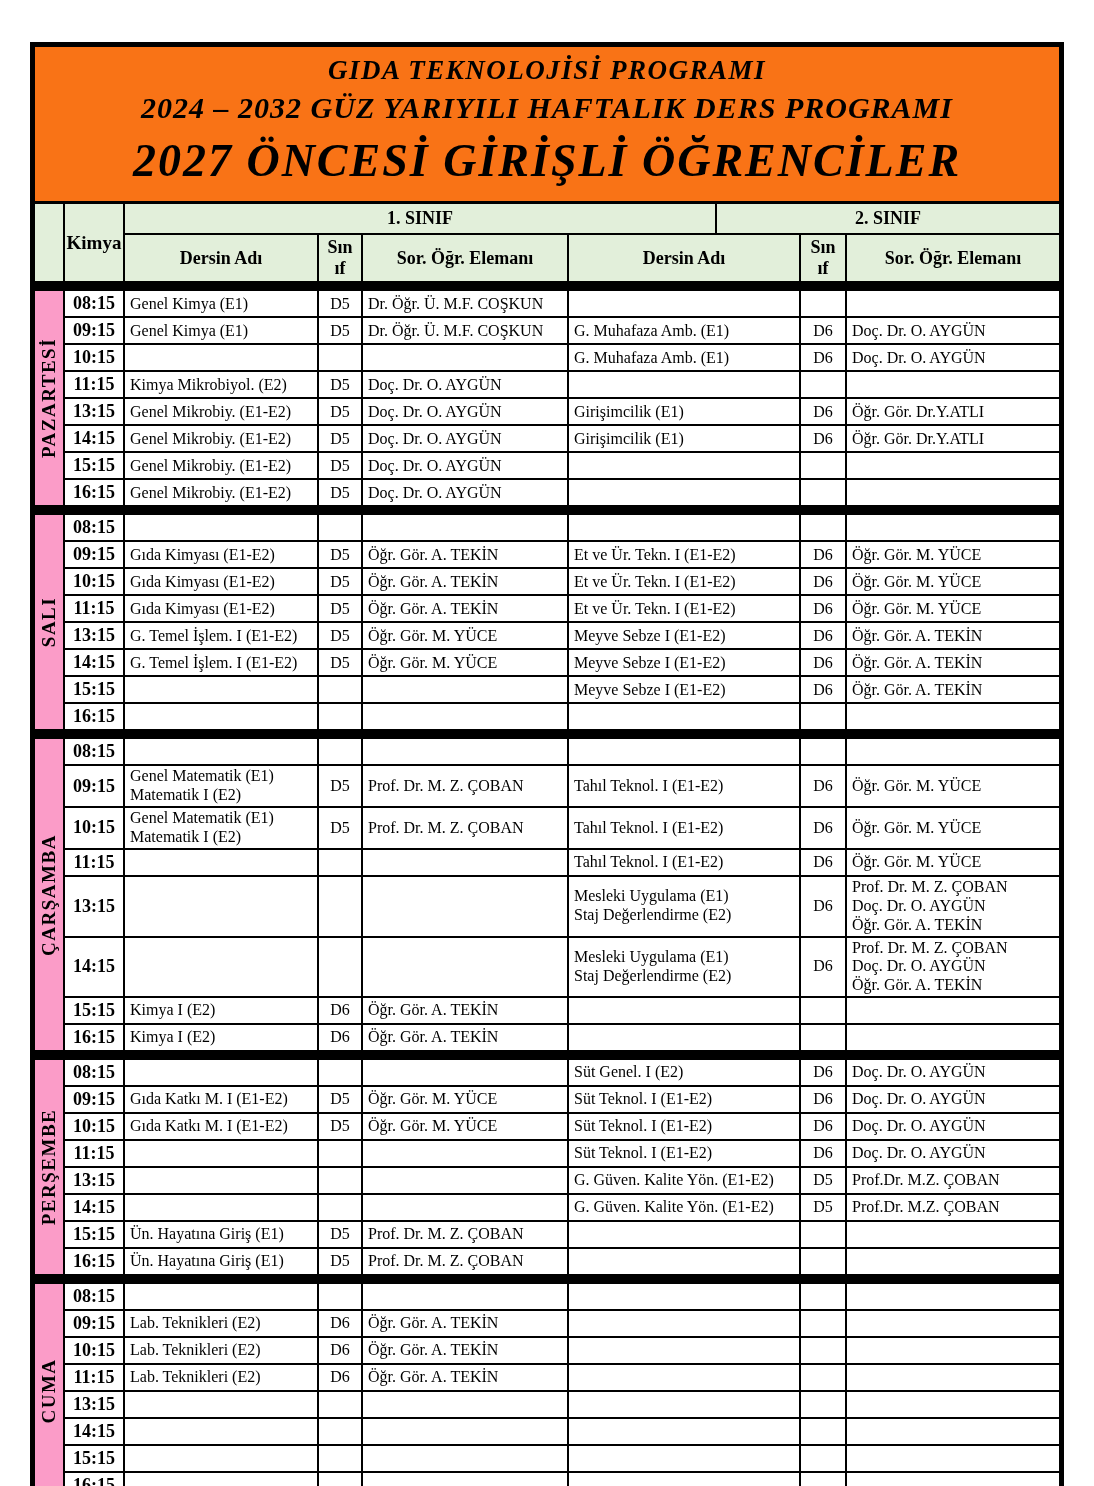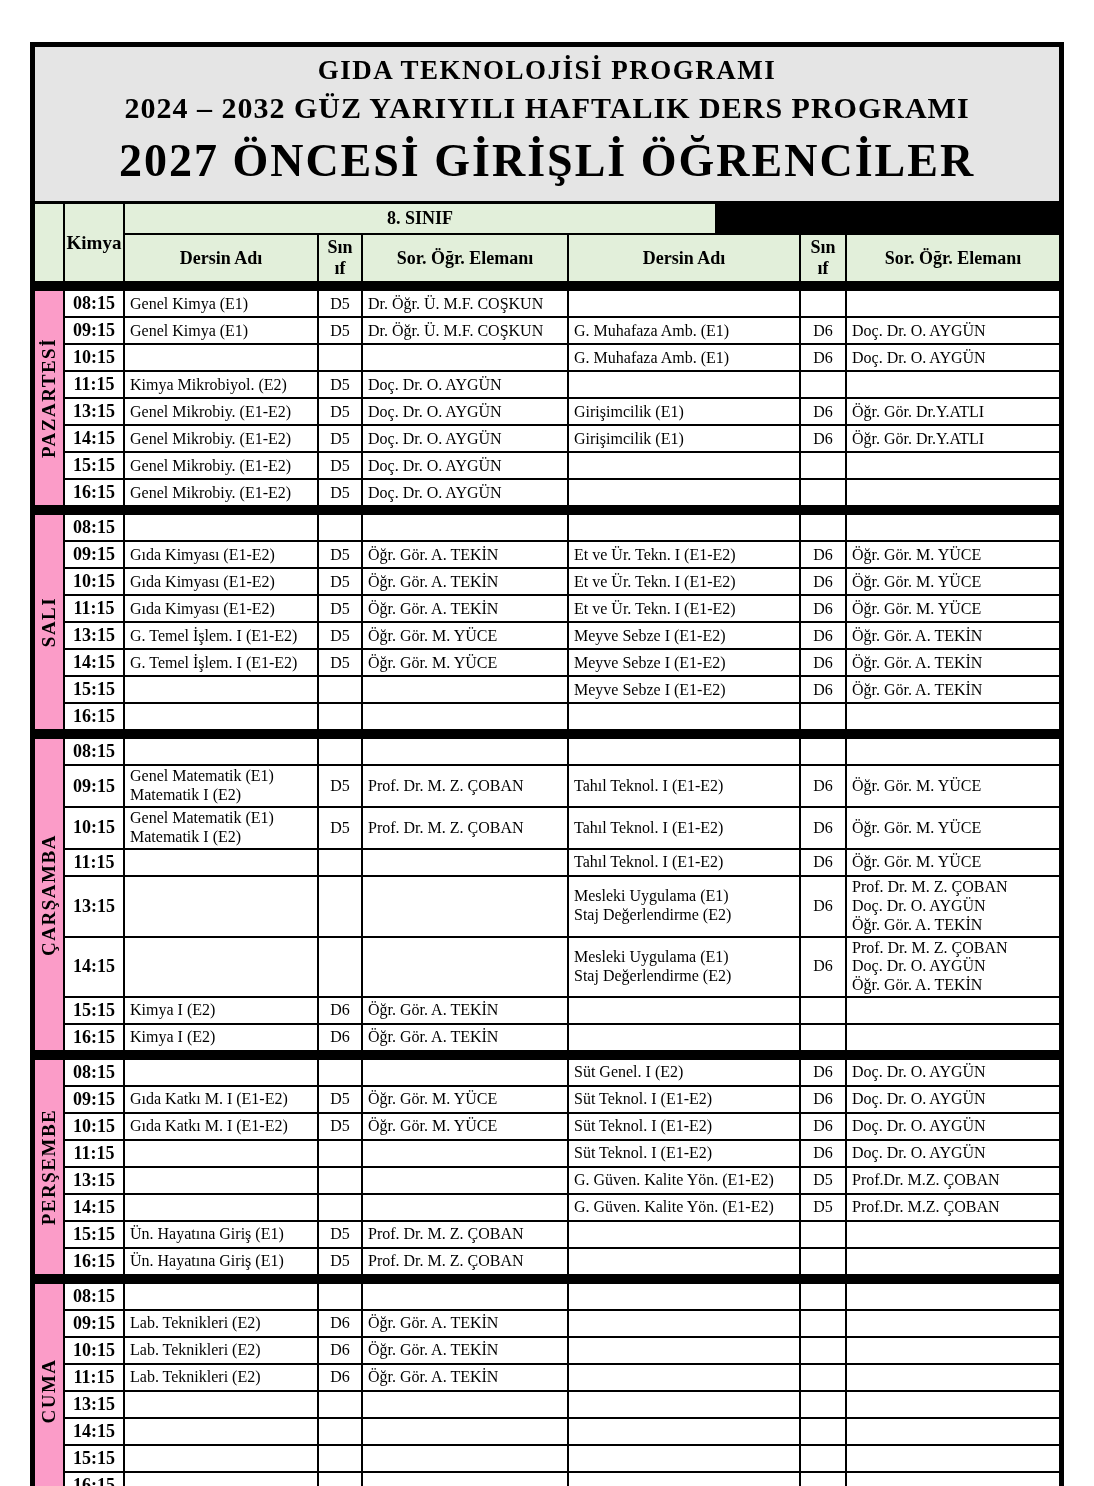--- a/index.html
+++ b/index.html
@@ -1,18 +1,18 @@
 <!DOCTYPE html>
 <html lang="tr"><head>
 <meta charset="utf-8">
 <style>
   html,body{margin:0;padding:0;background:#ffffff;font-family:"Liberation Serif",serif;color:#000;}
   .page{width:1034px;margin:42px auto 0;}
   .wrapper{border:5px solid #000;}
-  .title-block{background:#e5e5e5;text-align:center;padding:8px 4px 14px;border-bottom:3px solid #000;}
+  .title-block{background:#f97316;text-align:center;padding:8px 4px 14px;border-bottom:3px solid #000;font-style:italic;}
   .title-l1{font-size:27px;font-weight:bold;letter-spacing:1.5px;}
   .title-l2{font-size:30px;font-weight:bold;letter-spacing:1px;margin-top:5px;}
   .title-l3{font-size:46px;font-weight:bold;letter-spacing:2px;margin-top:9px;}
   .grid{display:grid;grid-template-columns:28px 58px 192px 42px 204px 146px 82px 44px 1fr;gap:2px;background:#000;}
   .cell{background:#fff;display:flex;align-items:center;padding:1px 5px;min-height:23px;font-size:16px;line-height:1.18;white-space:pre-line;}
   .hdr{background:#e2efda;justify-content:center;text-align:center;font-weight:bold;font-size:18px;padding:2px;}
   .h-day{grid-column:1;grid-row:1 / span 2;}
   .h-saat{grid-column:2;grid-row:1 / span 2;font-size:19px;}
   .h-c1{grid-column:3 / span 4;grid-row:1;min-height:25px;}
   .h-c2{grid-column:7 / span 3;grid-row:1;min-height:25px;}
@@ -36,21 +36,22 @@
 
     <div class="title-block">
       <div class="title-l1">GIDA TEKNOLOJİSİ PROGRAMI</div>
       <div class="title-l2">2024 – 2032 GÜZ YARIYILI HAFTALIK DERS PROGRAMI</div>
       <div class="title-l3">2027 ÖNCESİ GİRİŞLİ ÖĞRENCİLER</div>
     </div>
 
     <div class="grid" id="grid">
       <div class="cell hdr h-day"></div>
       <div class="cell hdr h-saat">Kimya</div>
-      <div class="cell hdr h-c1">8. SINIF</div>
+      <div class="cell hdr h-c1">1. SINIF</div>
+      <div class="cell hdr h-c2">2. SINIF</div>
       <div class="cell hdr h-ders1">Dersin Adı</div>
       <div class="cell hdr h-sinif1">Sın
 ıf</div>
       <div class="cell hdr h-ogr1">Sor. Öğr. Elemanı</div>
       <div class="cell hdr h-ders2">Dersin Adı</div>
       <div class="cell hdr h-sinif2">Sın
 ıf</div>
       <div class="cell hdr h-ogr2">Sor. Öğr. Elemanı</div>
 
     <div class="sep" style="grid-area: 3 / 1 / auto / -1;"></div>

